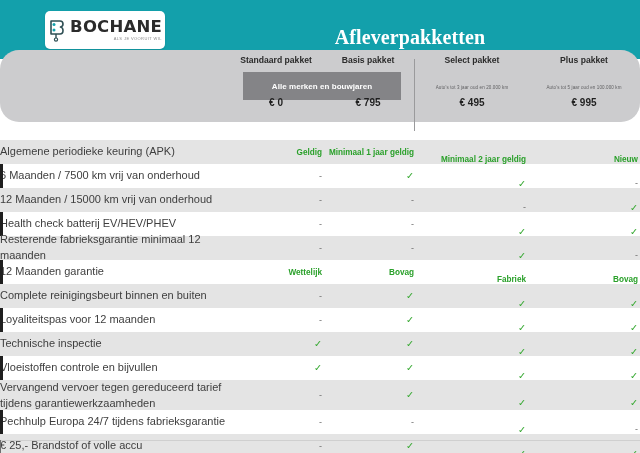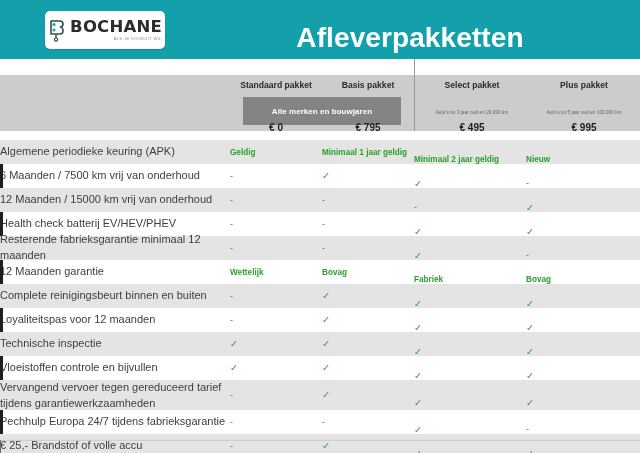--- a/index.html
+++ b/index.html
@@ -29,28 +29,29 @@
     font-family:"DejaVu Sans","Liberation Sans",sans-serif;
   }
   .logo-tag{
     font-size:3.4px;letter-spacing:.35px;color:#8a8a8a;margin-top:2px;
     align-self:flex-end;
     transform:scale(1.18);transform-origin:right center;
   }
   .header-title{
     position:absolute;left:180px;top:0;width:460px;height:75px;
     display:flex;align-items:center;justify-content:center;
-    color:#ffffff;font-size:28px;font-weight:700;letter-spacing:.1px;
-    font-family:Liberation Sans, sans-serif;
+    color:#ffffff;font-size:20px;font-weight:700;letter-spacing:.1px;
+    font-family:Liberation Serif, serif;
   }
 
   
   .colband{
-    position:absolute;left:0;top:75px;width:640px;height:72px;
+    position:absolute;left:0;top:50px;width:640px;height:72px;
     background:#ccccce;
+    border-radius:19px;
   }
   .grp{position:absolute;top:0;height:72px;}
   .grp-left{left:230px;width:184px;}
   .grp-right{left:416px;width:224px;}
 
   .grp-heads{position:absolute;top:5px;left:0;right:0;display:flex;}
   .grp-heads > div{
     flex:1;text-align:center;font-size:8.6px;font-weight:700;color:#2b2b2b;
   }
   .grp-bar{
@@ -89,21 +90,21 @@
   .row.alt{background:#e4e4e4;}
   .row .lead{
     position:absolute;left:0;top:0;width:3px;height:100%;background:#1f1f1f;
   }
   .row.alt .lead{background:transparent;}
   .row .label{
     flex:0 0 230px;box-sizing:border-box;
     font-size:11px;color:#3e3e3e;line-height:1.45;
   }
   .row .cell{
-    flex:0 0 92px;text-align:left;font-size:7.4px;color:#3e3e3e;
+    flex:0 0 92px;text-align:right;font-size:7.4px;color:#3e3e3e;
   }
   .row .cell.r{flex:0 0 112px;margin-top:15px;}
   .row .cell.txt{font-size:8.2px;font-weight:700;color:#2aa02a;}
   .chk{color:#3aaa35;font-size:9.5px;line-height:1;}
   .dash{color:#6b6b6b;font-size:9px;line-height:1;}
   .row.tall{height:30px;}
   .row.tall .label{line-height:1.5;}
 
   .spacer-top{height:9px;background:#ffffff;}
   .bottom-border{

